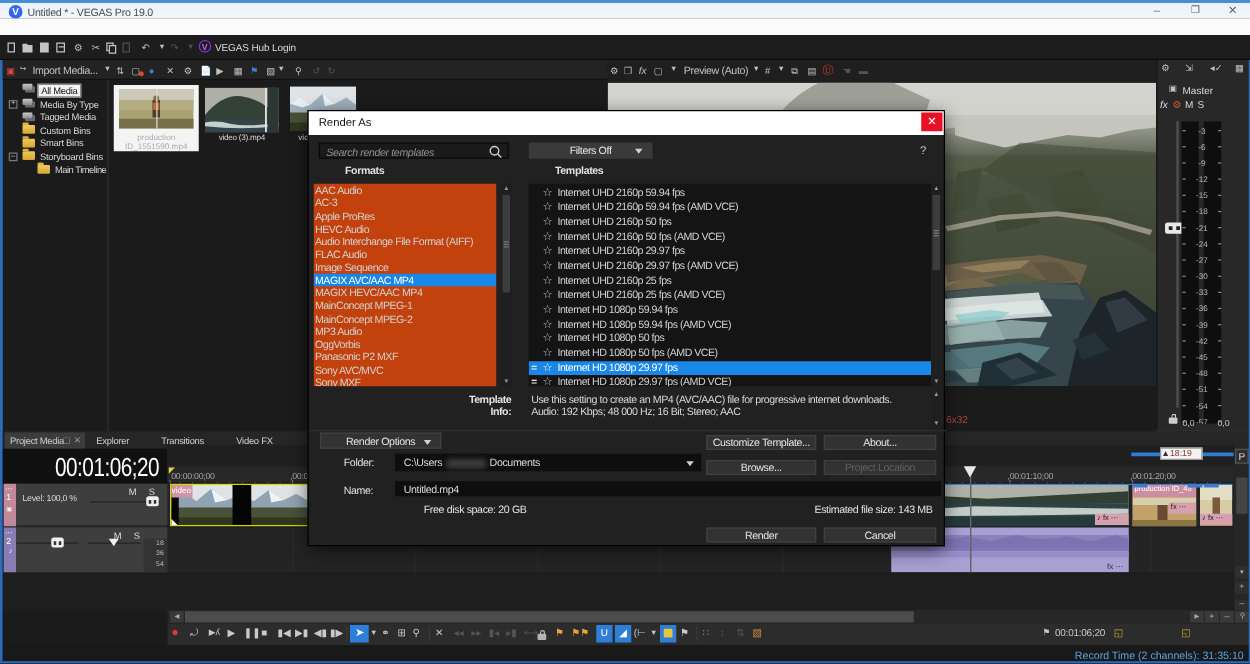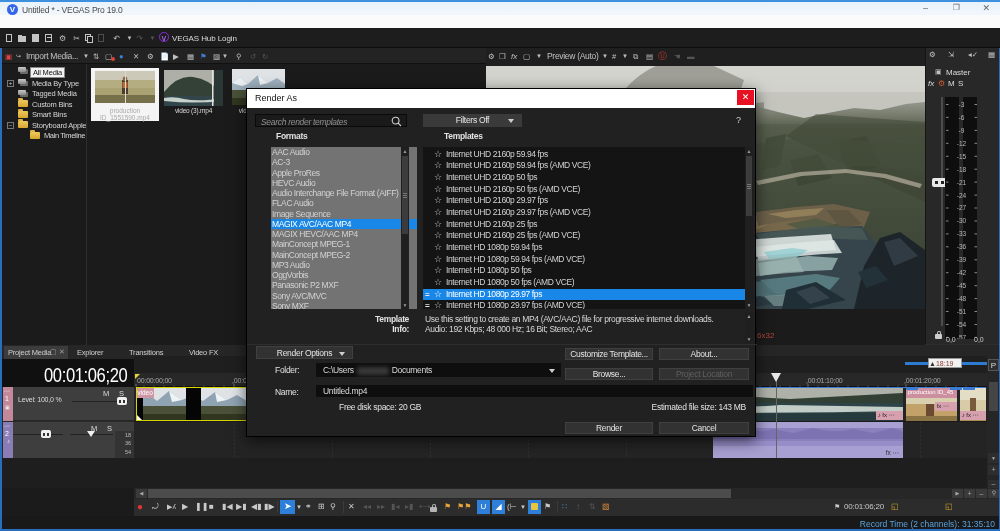--- a/index.html
+++ b/index.html
@@ -48,21 +48,21 @@
 #dlgtitle{position:absolute;left:0;top:0;width:100%;height:19px;background:#fff;}
 #dlgtitle .t{position:absolute;left:8px;top:4px;font-size:9px;color:#111;}
 #dlgclose{position:absolute;right:1px;top:1px;width:17px;height:15px;background:#e81123;color:#fff;font-size:9px;text-align:center;line-height:15px;}
 .lbl{position:absolute;font-size:8.5px;letter-spacing:-0.3px;color:#e2e2e2;padding-left:21px;}
 .btn{position:absolute;background:#323232;border:1px solid #404040;color:#e4e4e4;font-size:8.5px;letter-spacing:-0.3px;text-align:center;}
 .inp{position:absolute;background:#0e0e0e;color:#dadada;font-size:8.5px;letter-spacing:-0.3px;}
 .darr{position:absolute;width:0;height:0;border-left:3.5px solid transparent;border-right:3.5px solid transparent;border-top:4px solid #cfcfcf;}
 #searchbox{left:8px;top:25px;width:152px;height:13px;background:#1a1a1a;border:1px solid #0a0a0a;}
 #searchbox span{position:absolute;left:5px;top:2px;font-style:italic;font-size:8.5px;letter-spacing:-0.3px;color:#8f8f8f;}
 #filtersbtn{left:176px;top:25px;width:99px;height:13px;background:#3a3a3a;color:#e8e8e8;font-size:8.5px;letter-spacing:-0.3px;text-align:center;line-height:13px;}
-#fmtlist{left:24px;top:58px;width:146px;height:162px;background:#737373;overflow:hidden;}
+#fmtlist{left:4px;top:58px;width:146px;height:162px;background:#c2410c;overflow:hidden;}
 .fi{height:10.25px;line-height:10.25px;padding-left:1px;font-size:8.5px;letter-spacing:-0.4px;color:#d2d2d2;white-space:nowrap;}
 .fi.sel{background:#1987e8;color:#fff;}
 #tpllist{left:176px;top:58px;width:322px;height:162px;background:#141414;overflow:hidden;padding-top:1.5px;}
 .tp{position:relative;height:11.7px;line-height:11.7px;padding-left:23px;font-size:8.5px;letter-spacing:-0.4px;color:#d2d2d2;white-space:nowrap;}
 .tp.sel{background:#1987e8;color:#fff;}
 .tp i{position:absolute;left:11px;top:0;font-style:normal;font-size:9px;color:#c8c8c8;}
 .tp.sel i{color:#fff;}
 .tp b{position:absolute;left:2px;top:0;font-size:8px;color:#e8e8e8;font-weight:bold;}
 .sb{width:8px;background:#1f1f1f;}
 .sbarr{position:absolute;left:0;width:8px;height:8px;font-size:5px;color:#9a9a9a;text-align:center;line-height:8px;}
@@ -143,21 +143,21 @@
     <div class="mti" style="left:236px;">⚲</div>
     <div class="mti" style="left:250px;color:#555;">↺</div>
     <div class="mti" style="left:262px;color:#555;">↻</div>
   </div>
   <div class="abs" id="tree">
     <div class="ti" style="left:28px;top:2.5px;background:#f2f2f2;color:#111;padding:0 2px;border:1px solid #888;">All Media</div>
     <div class="ti" style="left:30px;top:14.5px;">Media By Type</div>
     <div class="ti" style="left:30px;top:25px;">Tagged Media</div>
     <div class="ti" style="left:30px;top:35.5px;">Custom Bins</div>
     <div class="ti" style="left:30px;top:46px;">Smart Bins</div>
-    <div class="ti" style="left:30px;top:56.5px;">Storyboard Apple</div>
+    <div class="ti" style="left:30px;top:56.5px;">Storyboard Bins</div>
     <div class="ti" style="left:42px;top:67px;letter-spacing:-0.4px;">Main Timeline</div>
     <div class="exp" style="left:5px;top:16px;">+</div>
     <div class="exp" style="left:5px;top:58px;">–</div>
     <div class="mic" style="left:16px;top:3px;"></div>
     <div class="mic" style="left:16px;top:15px;"></div>
     <div class="mic" style="left:16px;top:25.5px;"></div>
     <div class="fol" style="left:16px;top:36px;"></div>
     <div class="fol" style="left:16px;top:46.5px;"></div>
     <div class="fol" style="left:16px;top:57px;"></div>
     <div class="fol" style="left:28px;top:67.5px;"></div>

